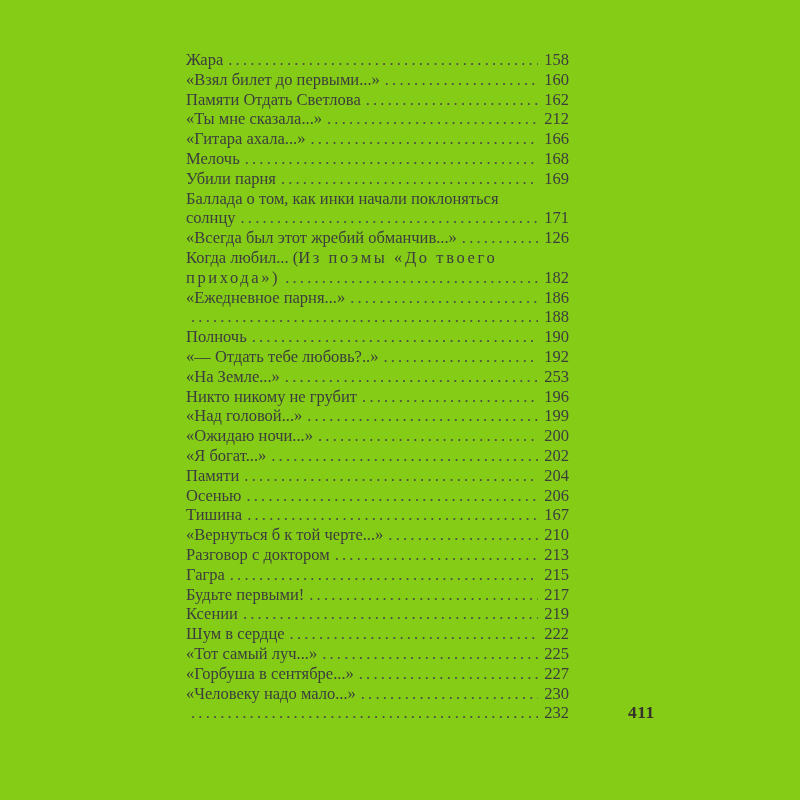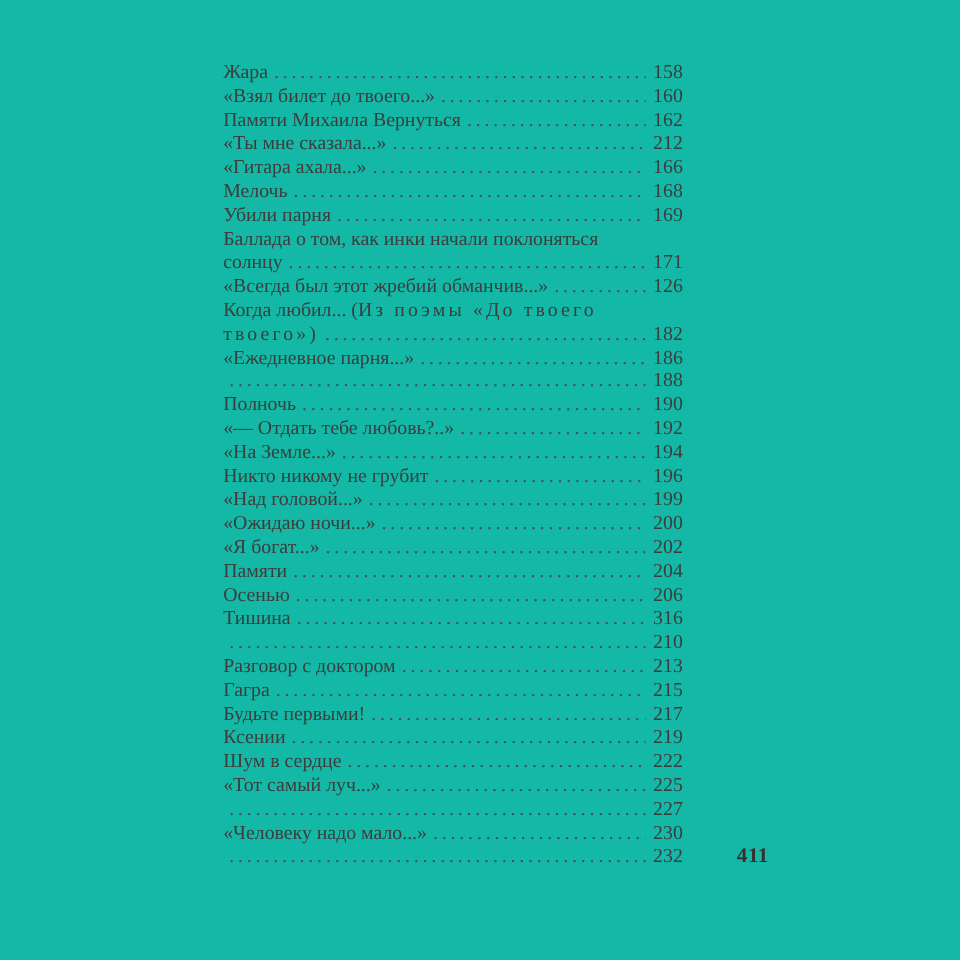--- a/index.html
+++ b/index.html
@@ -13,21 +13,21 @@
     background: #ffffff;
     font-family: "Liberation Serif", serif;
     overflow: hidden;
   }
   .page {
     position: absolute;
     left: 0;
     top: 0;
     width: 800px;
     height: 800px;
-    background: #14b8a6;
+    background: #84cc16;
   }
   .toc {
     position: absolute;
     left: 186px;
     top: 50px;
     width: 383px;
   }
   .toc-line {
     display: flex;
     align-items: baseline;
@@ -52,46 +52,46 @@
     letter-spacing: 3.2px;
     color: #4a4a4a;
     min-width: 0;
   }
   .toc-line .pg {
     flex: 0 0 auto;
     text-align: center;
   }
   .folio {
     position: absolute;
-    left: 614px;
+    left: 628px;
     top: 701px;
     font-size: 17.5px;
     line-height: 22px;
     font-weight: bold;
     color: #38302c;
     letter-spacing: 0.5px;
   }
 </style>
 </head>
 <body>
 
 <div class="page">
   <div class="toc" id="toc" style="color: rgb(61, 61, 61);">
       <div class="toc-line">
         <span class="t">Жара</span>
         <span class="dots">..........................................................................................</span>
         <span class="pg">158</span>
       </div>
       <div class="toc-line">
-        <span class="t">«Взял билет до твоего...»</span>
+        <span class="t">«Взял билет до первыми...»</span>
         <span class="dots">..........................................................................................</span>
         <span class="pg">160</span>
       </div>
       <div class="toc-line">
-        <span class="t">Памяти Михаила Вернуться</span>
+        <span class="t">Памяти Отдать Светлова</span>
         <span class="dots">..........................................................................................</span>
         <span class="pg">162</span>
       </div>
       <div class="toc-line">
         <span class="t">«Ты мне сказала...»</span>
         <span class="dots">..........................................................................................</span>
         <span class="pg">212</span>
       </div>
       <div class="toc-line">
         <span class="t">«Гитара ахала...»</span>
@@ -119,21 +119,21 @@
       <div class="toc-line">
         <span class="t">«Всегда был этот жребий обманчив...»</span>
         <span class="dots">..........................................................................................</span>
         <span class="pg">126</span>
       </div>
       <div class="toc-line">
         <span class="t">Когда любил... (</span>
         <span class="sp">Из поэмы «До твоего</span>
       </div>
       <div class="toc-line">
-        <span class="sp">твоего»)</span>
+        <span class="sp">прихода»)</span>
         <span class="dots">..........................................................................................</span>
         <span class="pg">182</span>
       </div>
       <div class="toc-line">
         <span class="t">«Ежедневное парня...»</span>
         <span class="dots">..........................................................................................</span>
         <span class="pg">186</span>
       </div>
       <div class="toc-line">
         <span class="dots">..........................................................................................</span>
@@ -145,21 +145,21 @@
         <span class="pg">190</span>
       </div>
       <div class="toc-line">
         <span class="t">«—  Отдать тебе любовь?..»</span>
         <span class="dots">..........................................................................................</span>
         <span class="pg">192</span>
       </div>
       <div class="toc-line">
         <span class="t">«На Земле...»</span>
         <span class="dots">..........................................................................................</span>
-        <span class="pg">194</span>
+        <span class="pg">253</span>
       </div>
       <div class="toc-line">
         <span class="t">Никто никому не грубит</span>
         <span class="dots">..........................................................................................</span>
         <span class="pg">196</span>
       </div>
       <div class="toc-line">
         <span class="t">«Над головой...»</span>
         <span class="dots">..........................................................................................</span>
         <span class="pg">199</span>
@@ -180,23 +180,24 @@
         <span class="pg">204</span>
       </div>
       <div class="toc-line">
         <span class="t">Осенью</span>
         <span class="dots">..........................................................................................</span>
         <span class="pg">206</span>
       </div>
       <div class="toc-line">
         <span class="t">Тишина</span>
         <span class="dots">..........................................................................................</span>
-        <span class="pg">316</span>
-      </div>
-      <div class="toc-line">
+        <span class="pg">167</span>
+      </div>
+      <div class="toc-line">
+        <span class="t">«Вернуться б к той черте...»</span>
         <span class="dots">..........................................................................................</span>
         <span class="pg">210</span>
       </div>
       <div class="toc-line">
         <span class="t">Разговор с доктором</span>
         <span class="dots">..........................................................................................</span>
         <span class="pg">213</span>
       </div>
       <div class="toc-line">
         <span class="t">Гагра</span>
@@ -217,20 +218,21 @@
         <span class="t">Шум в сердце</span>
         <span class="dots">..........................................................................................</span>
         <span class="pg">222</span>
       </div>
       <div class="toc-line">
         <span class="t">«Тот самый луч...»</span>
         <span class="dots">..........................................................................................</span>
         <span class="pg">225</span>
       </div>
       <div class="toc-line">
+        <span class="t">«Горбуша в сентябре...»</span>
         <span class="dots">..........................................................................................</span>
         <span class="pg">227</span>
       </div>
       <div class="toc-line">
         <span class="t">«Человеку надо мало...»</span>
         <span class="dots">..........................................................................................</span>
         <span class="pg">230</span>
       </div>
       <div class="toc-line">
         <span class="dots">..........................................................................................</span>

